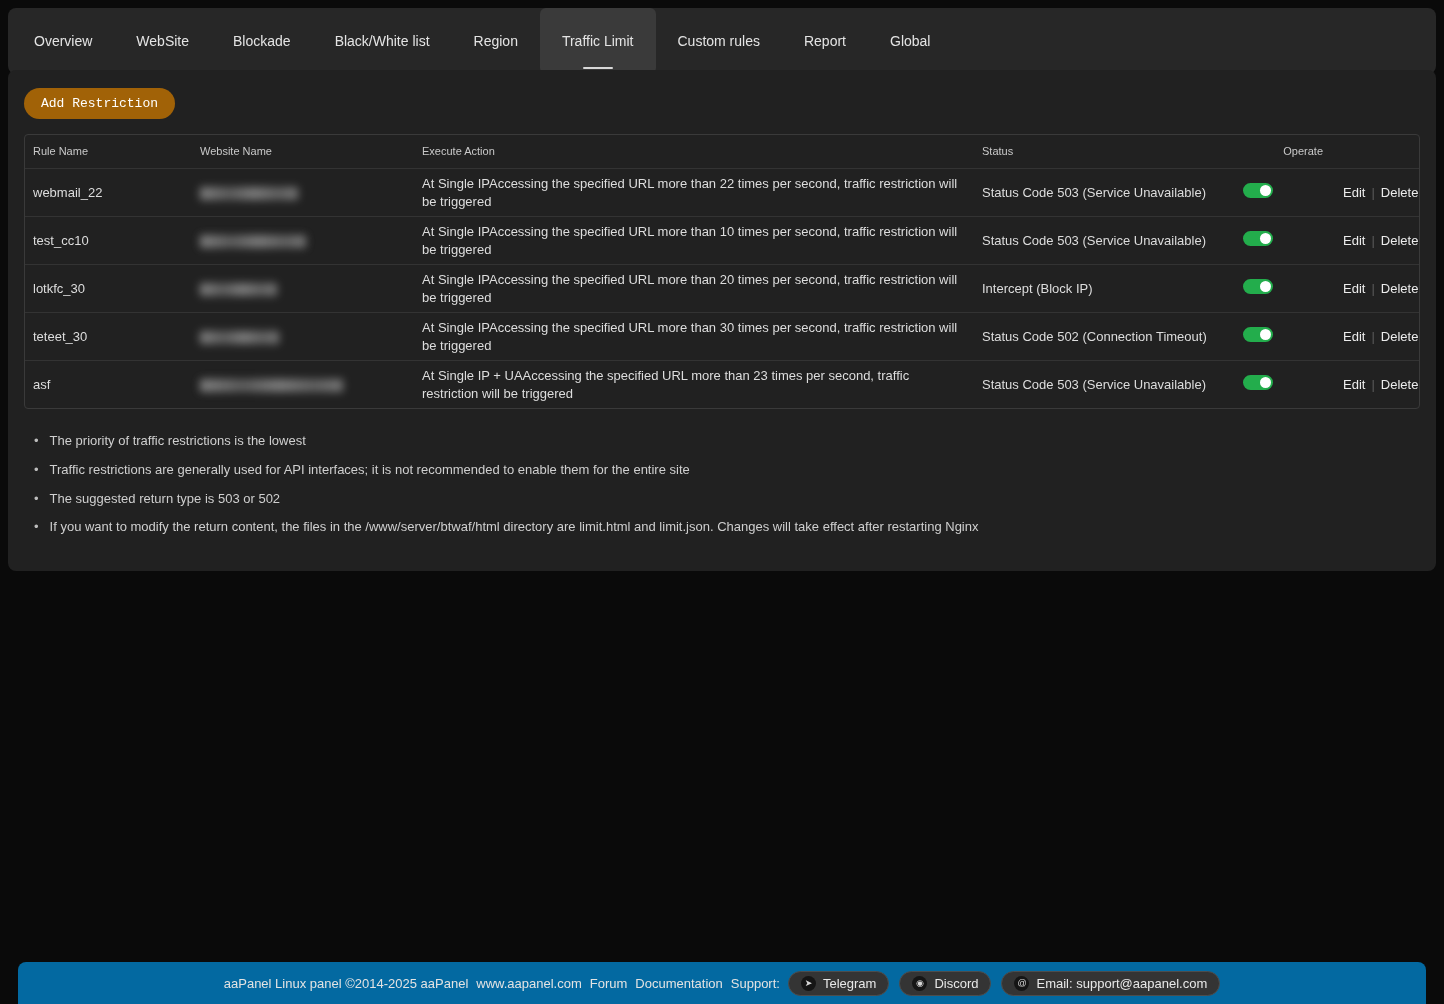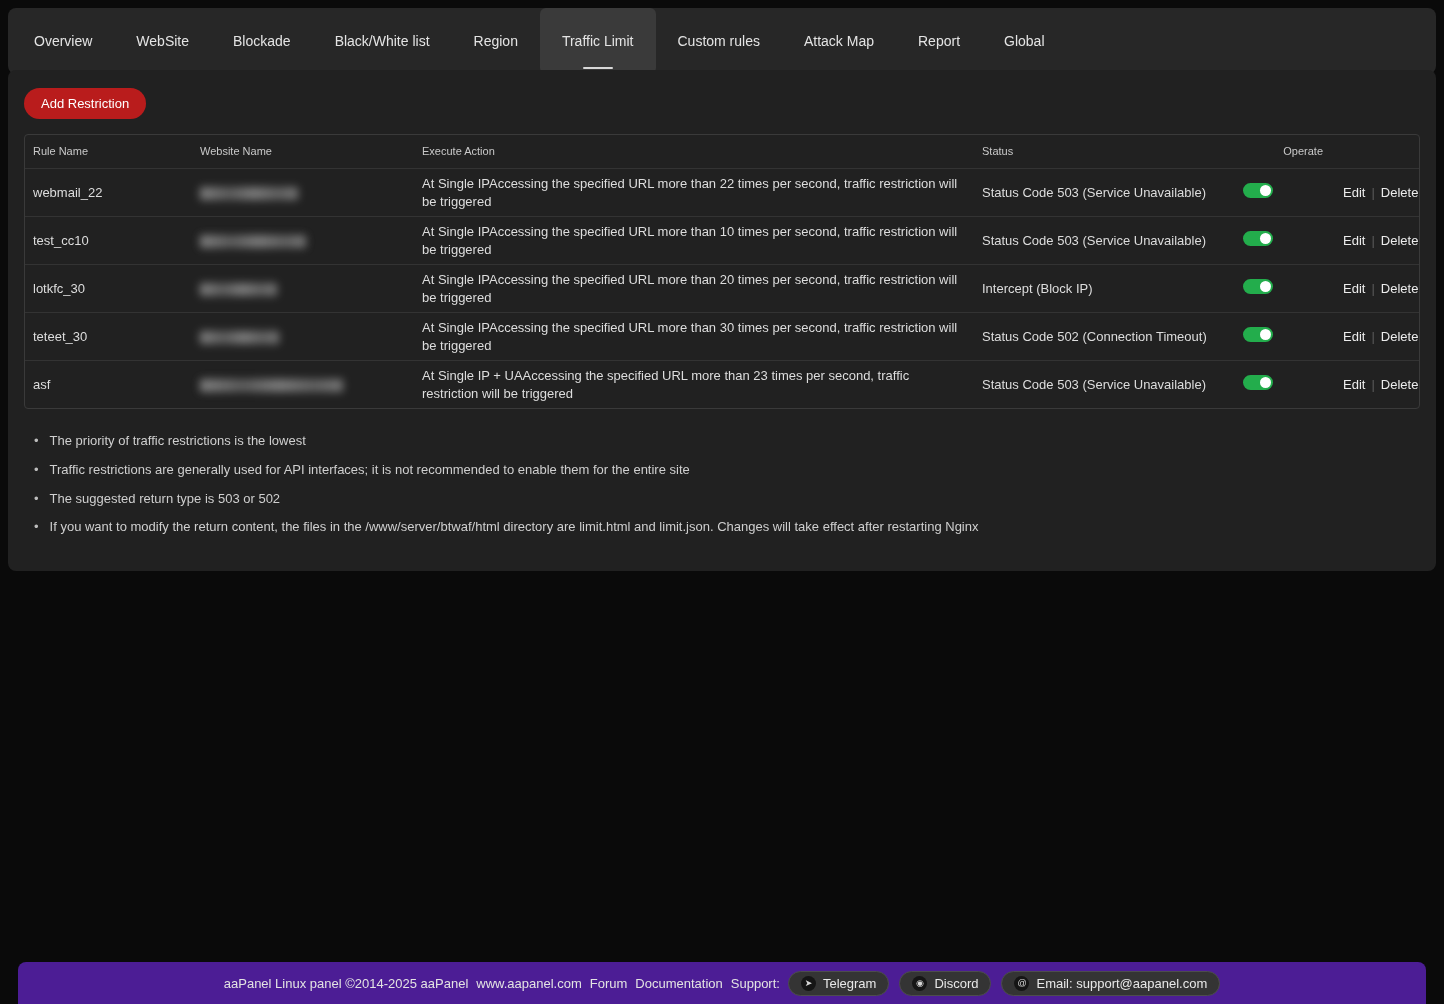--- a/index.html
+++ b/index.html
@@ -12,23 +12,23 @@
          background: #272727; border-radius: 8px; display: flex; align-items: stretch; padding: 0 4px; }
   .tab { display: flex; align-items: center; padding: 0 22px; font-size: 14px; color: #e4e4e4;
          cursor: pointer; position: relative; white-space: nowrap; }
   .tab.active { background: #3a3a3a; border-radius: 6px; }
   .tab.active::after { content: ""; position: absolute; left: 50%; transform: translateX(-50%);
          bottom: 5px; width: 30px; height: 2px; background: #d8d8d8; border-radius: 1px; }
 
   
   .panel { position: absolute; left: 8px; top: 70px; right: 8px; background: #212121;
            border-radius: 8px; padding: 18px 16px 24px; }
-  .btn-add { display: inline-block; background: #b91c1c; color: #fff; font-size: 13px;
+  .btn-add { display: inline-block; background: #a16207; color: #fff; font-size: 13px;
              padding: 8px 17px; border-radius: 16px; border: none; cursor: pointer;
-             font-family: Liberation Sans, sans-serif; }
+             font-family: Liberation Mono, monospace; }
 
   
   .table { margin-top: 15px; border: 1px solid #3a3a3a; border-radius: 4px; overflow: hidden; }
   .trow { display: grid; grid-template-columns: 167px 222px 560px 261px 100px 1fr; align-items: center; }
   .thead { height: 33px; }
   .thead .cell { color: #c9c9c9; font-size: 11px; }
   .tbody .trow { border-top: 1px solid #333333; min-height: 45px; padding: 6px 0; }
   .cell { padding: 0 8px; font-size: 13px; color: #dddddd; line-height: 1.35; }
   .cell.op { text-align: right; padding-right: 12px; }
   .link { color: #ececec; cursor: pointer; text-decoration: none; }
@@ -44,21 +44,21 @@
   .toggle::after { content: ""; position: absolute; top: 2px; right: 2px; width: 11px; height: 11px;
             background: #fff; border-radius: 50%; }
 
   
   .notes { margin-top: 23px; padding-left: 10px; }
   .note { display: flex; gap: 11px; color: #cfcfcf; font-size: 13px; margin-bottom: 11px; line-height: 1.35; }
   .note .dot { color: #bdbdbd; flex: none; }
 
   
   .footer { position: absolute; left: 18px; right: 18px; bottom: 0; height: 42px;
-            background: #4c1d95; border-radius: 8px 8px 0 0; display: flex; align-items: center;
+            background: #0369a1; border-radius: 8px 8px 0 0; display: flex; align-items: center;
             justify-content: center; gap: 8px; font-size: 13px; color: #e3e3e3; }
   .footer a { color: #e3e3e3; text-decoration: none; cursor: pointer; }
   .pill { display: inline-flex; align-items: center; gap: 7px; background: #343434;
           border: 1px solid #4d4d4d; border-radius: 14px; padding: 4px 12px; color: #e8e8e8;
           font-size: 13px; cursor: pointer; }
   .f-icon { width: 15px; height: 15px; border-radius: 50%; background: #151515; color: #d8d8d8;
             display: inline-flex; align-items: center; justify-content: center; font-size: 9px;
             flex: none; line-height: 1; }
   .pill-group { display: inline-flex; gap: 10px; }
 </style>
@@ -68,21 +68,20 @@
 <div class="page">
 
   <div class="nav">
     <div class="tab">Overview</div>
     <div class="tab">WebSite</div>
     <div class="tab">Blockade</div>
     <div class="tab">Black/White list</div>
     <div class="tab">Region</div>
     <div class="tab active">Traffic Limit</div>
     <div class="tab">Custom rules</div>
-    <div class="tab">Attack Map</div>
     <div class="tab">Report</div>
     <div class="tab">Global</div>
   </div>
 
   <div class="panel">
 
     <button class="btn-add">Add Restriction</button>
 
     <div class="table">
       <div class="trow thead">

